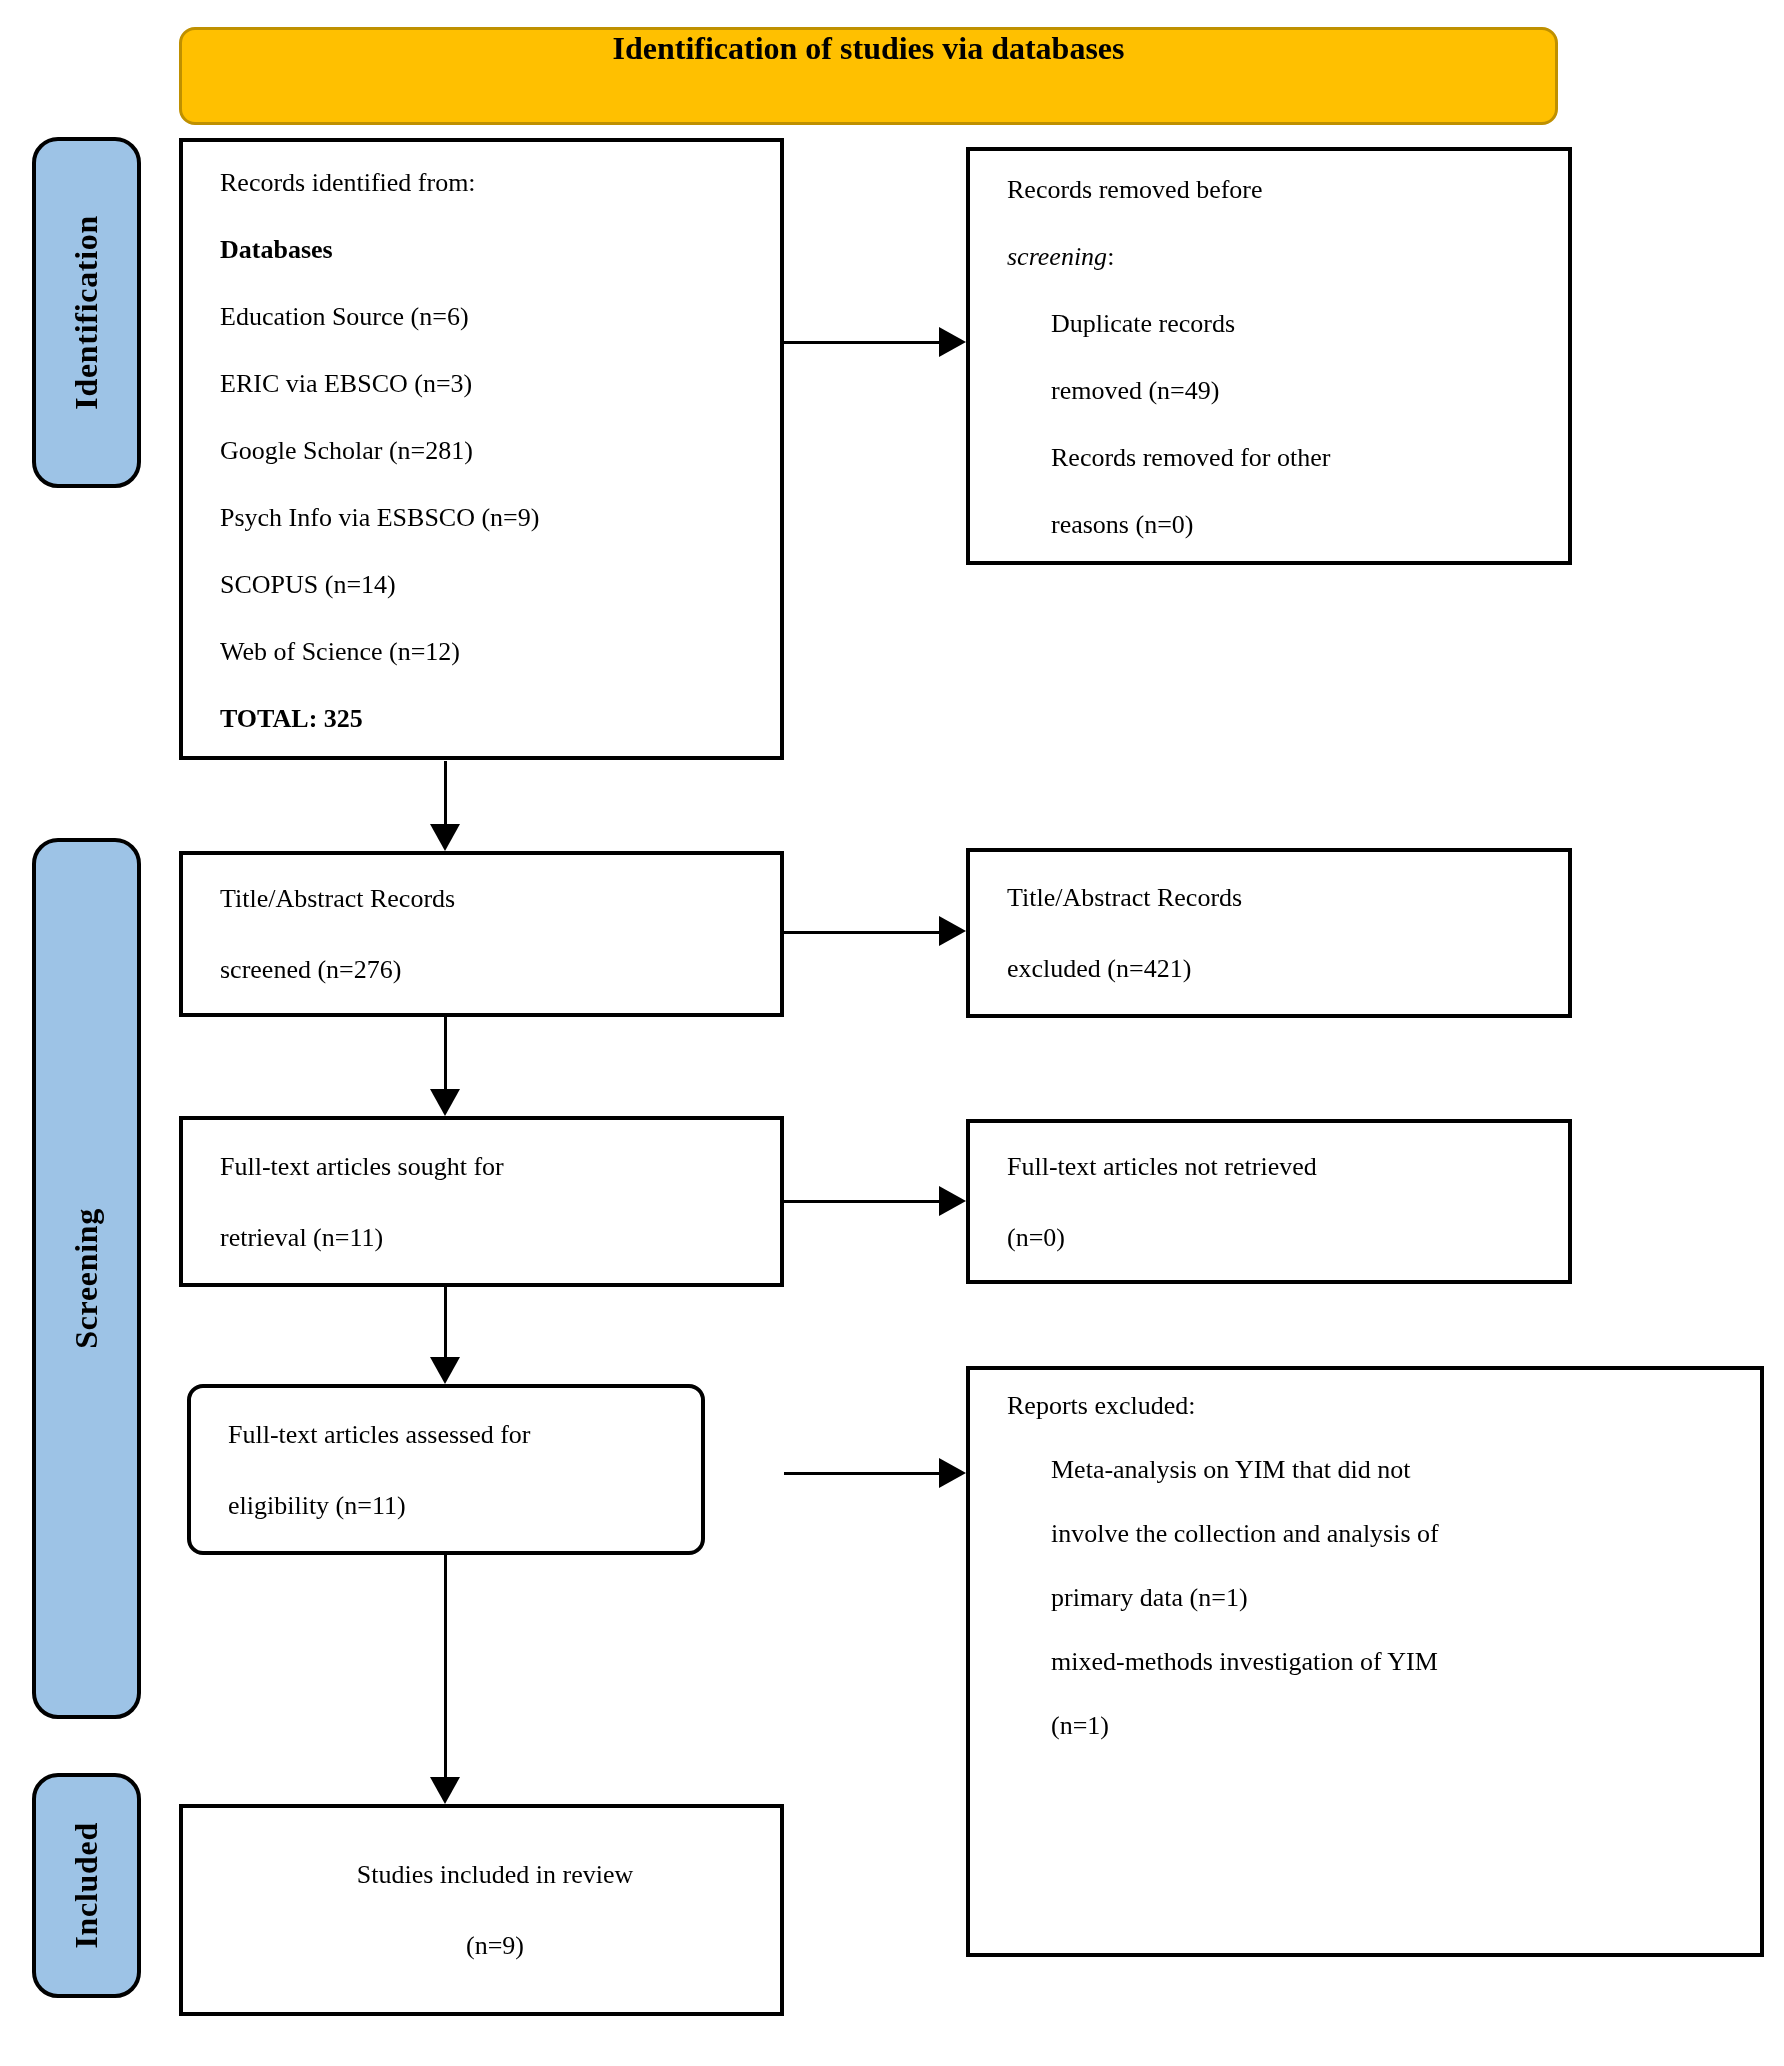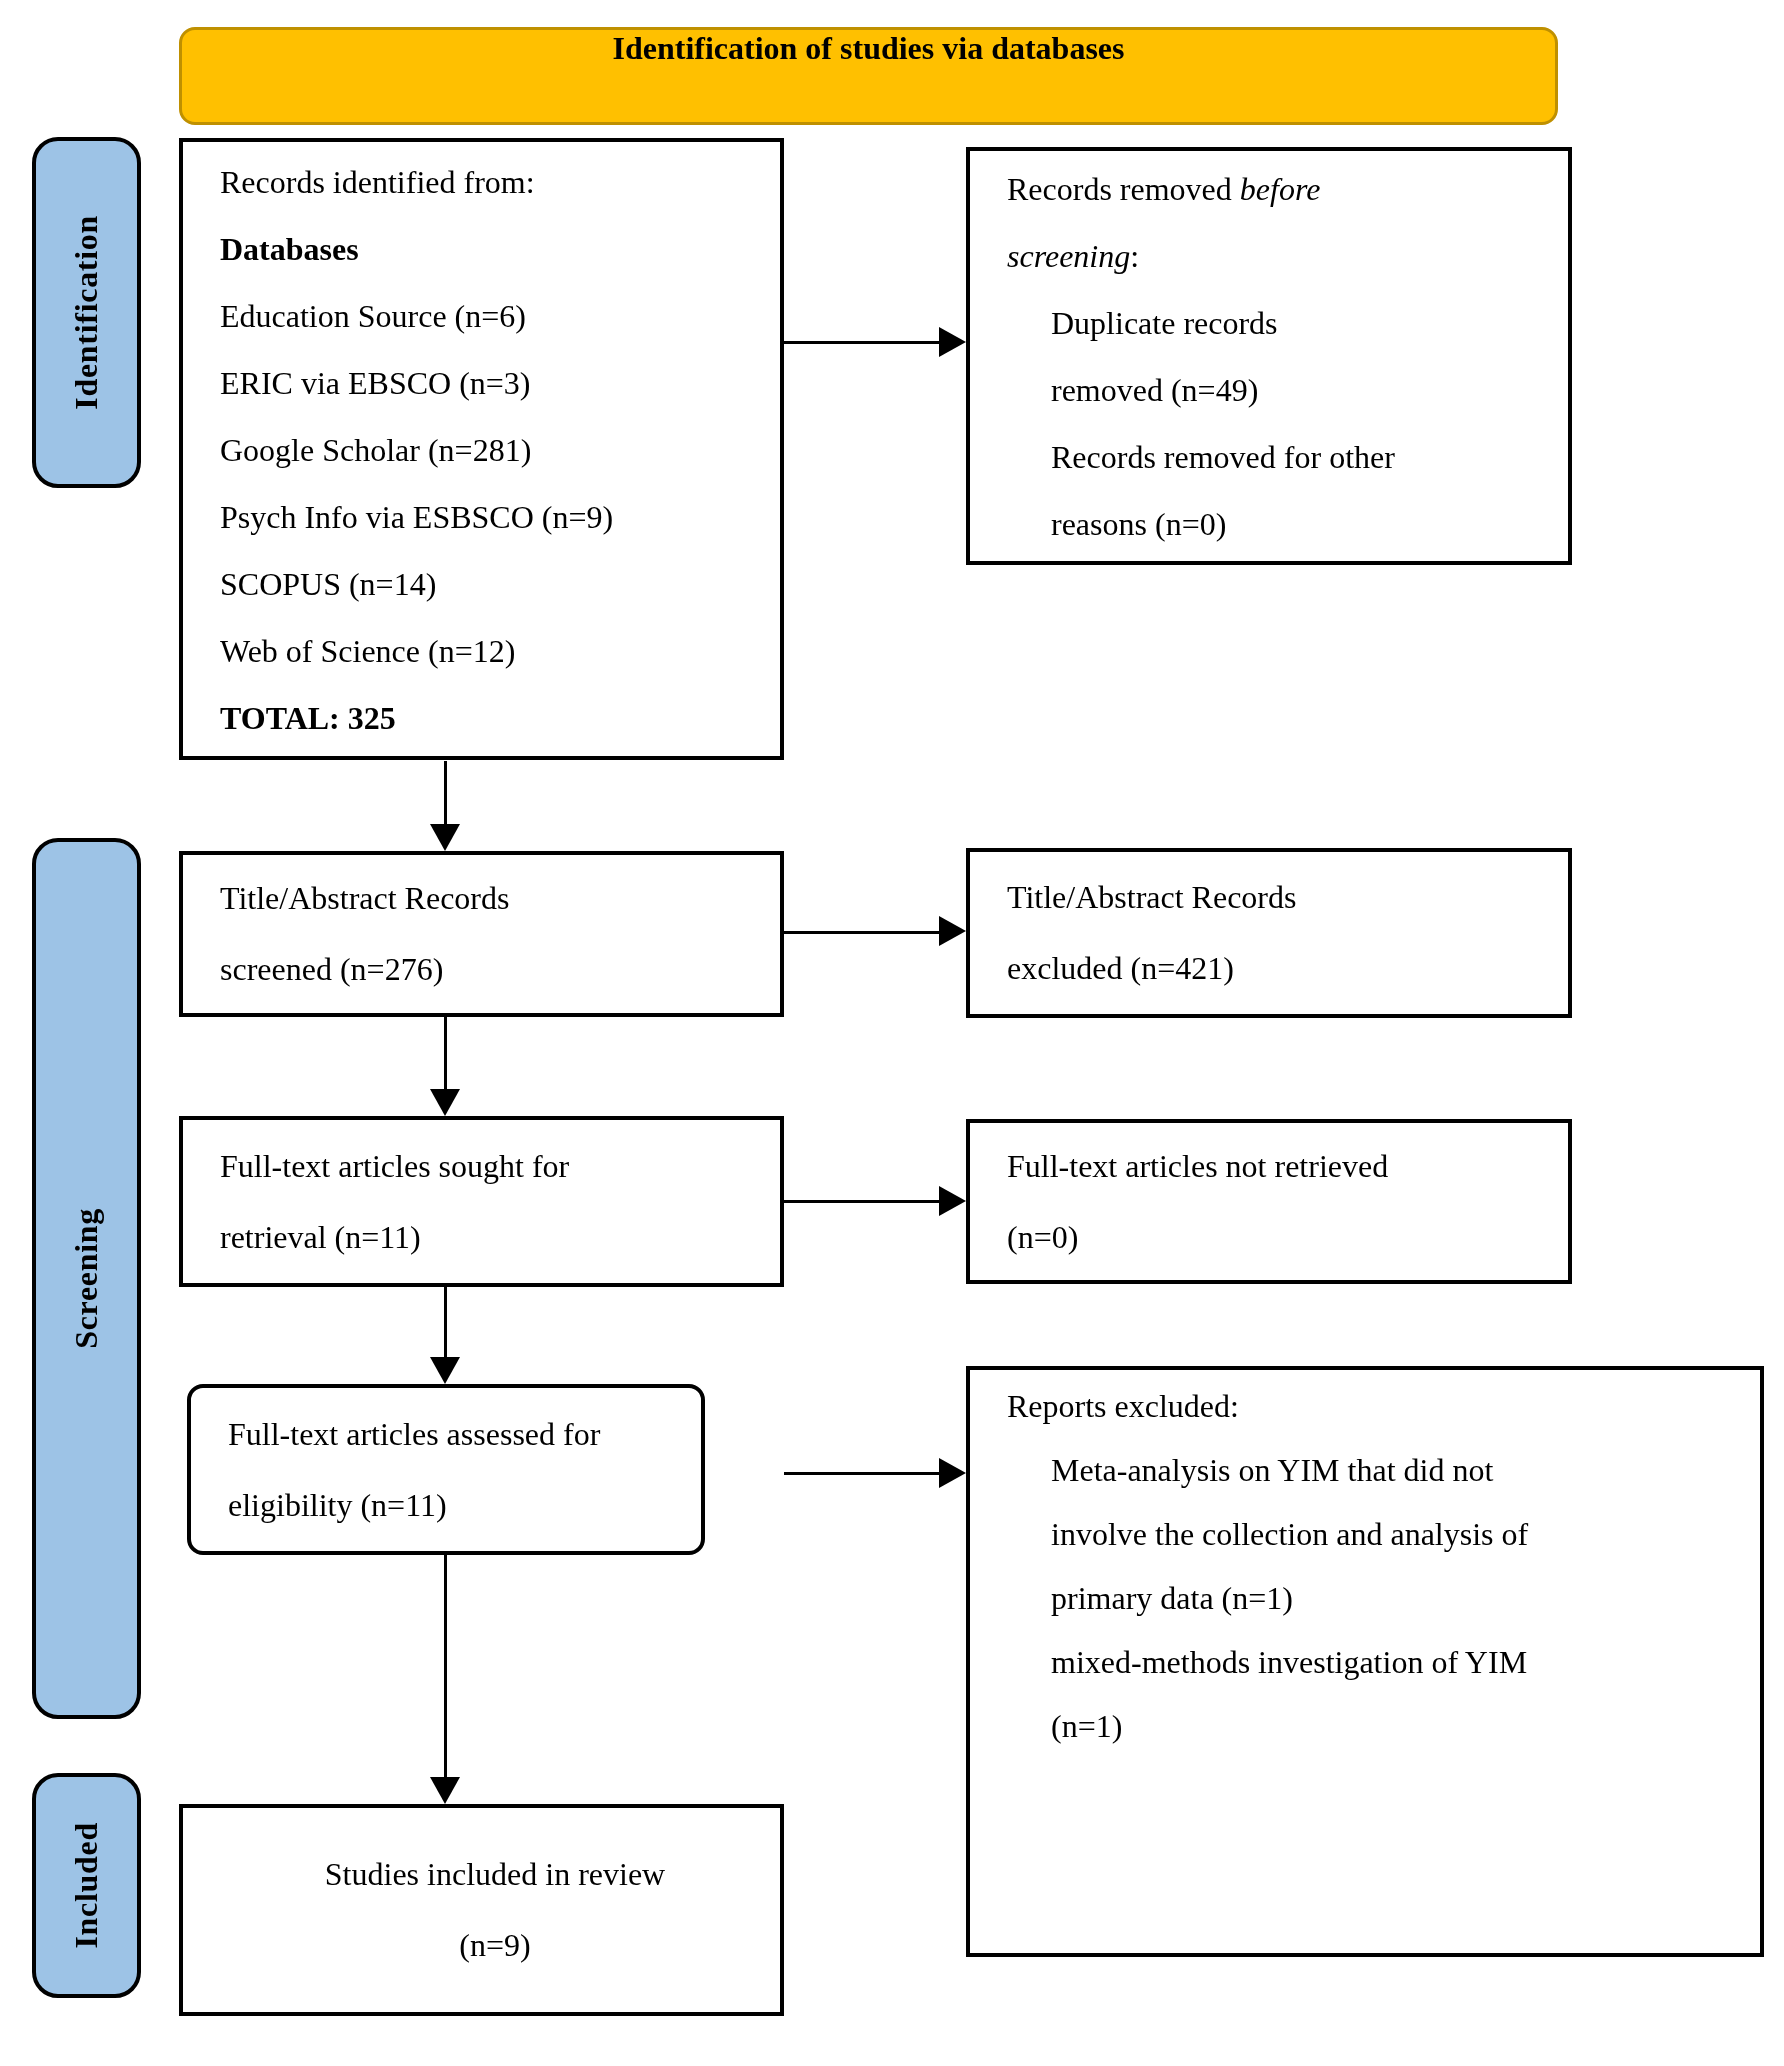--- a/index.html
+++ b/index.html
@@ -21,21 +21,21 @@
     background:#9DC3E6; border:4.7px solid #000; border-radius:26px;
     display:flex; align-items:center; justify-content:center;
   }
   .sidebox .vtext {
     writing-mode:vertical-rl; transform:rotate(180deg);
     font-weight:bold; font-size:32px; letter-spacing:0.7px; white-space:nowrap;
   }
   
   .fbox {
     position:absolute; background:#fff; border:4px solid #000;
-    box-sizing:border-box; font-size:32px; padding-left:37px; padding-right:10px;
+    box-sizing:border-box; font-size:26px; padding-left:37px; padding-right:10px;
     overflow:hidden;
   }
   .fbox .tline { white-space:nowrap; line-height:67px; }
   .fbox.lh105 .tline { line-height:71px; }
   .fbox.lh95  .tline { line-height:64px;  }
   .fbox .tline.ind { padding-left:44px; }
   .fbox.vcenter { display:flex; flex-direction:column; justify-content:center; }
   
   .hline { position:absolute; height:2.7px; background:#000; }
   .vline { position:absolute; width:2.7px; background:#000; }
@@ -95,21 +95,21 @@
       <div class="tline"><span>Full-text articles assessed for</span></div>
       <div class="tline"><span>eligibility (n=11)</span></div>
     </div>
 
   <div class="fbox lh105 vcenter" style="left:179px; top:1804px; width:605px; height:212px;text-align:center;">
       <div class="tline"><span>Studies included in review</span></div>
       <div class="tline"><span>(n=9)</span></div>
     </div>
 
   <div class="fbox" style="left:966px; top:147px; width:606px; height:418px; padding-top:5.4px;">
-      <div class="tline"><span>Records removed </span><span style="font-style: italic;">before</span></div>
+      <div class="tline"><span>Records removed </span><span style="">before</span></div>
       <div class="tline"><span style="font-style: italic;">screening</span><span>:</span></div>
       <div class="tline ind"><span>Duplicate records</span></div>
       <div class="tline ind"><span>removed (n=49)</span></div>
       <div class="tline ind"><span>Records removed for other</span></div>
       <div class="tline ind"><span>reasons (n=0)</span></div>
     </div>
 
   <div class="fbox lh105 vcenter" style="left:966px; top:848px; width:606px; height:170px;">
       <div class="tline"><span>Title/Abstract Records</span></div>
       <div class="tline"><span>excluded (n=421)</span></div>

